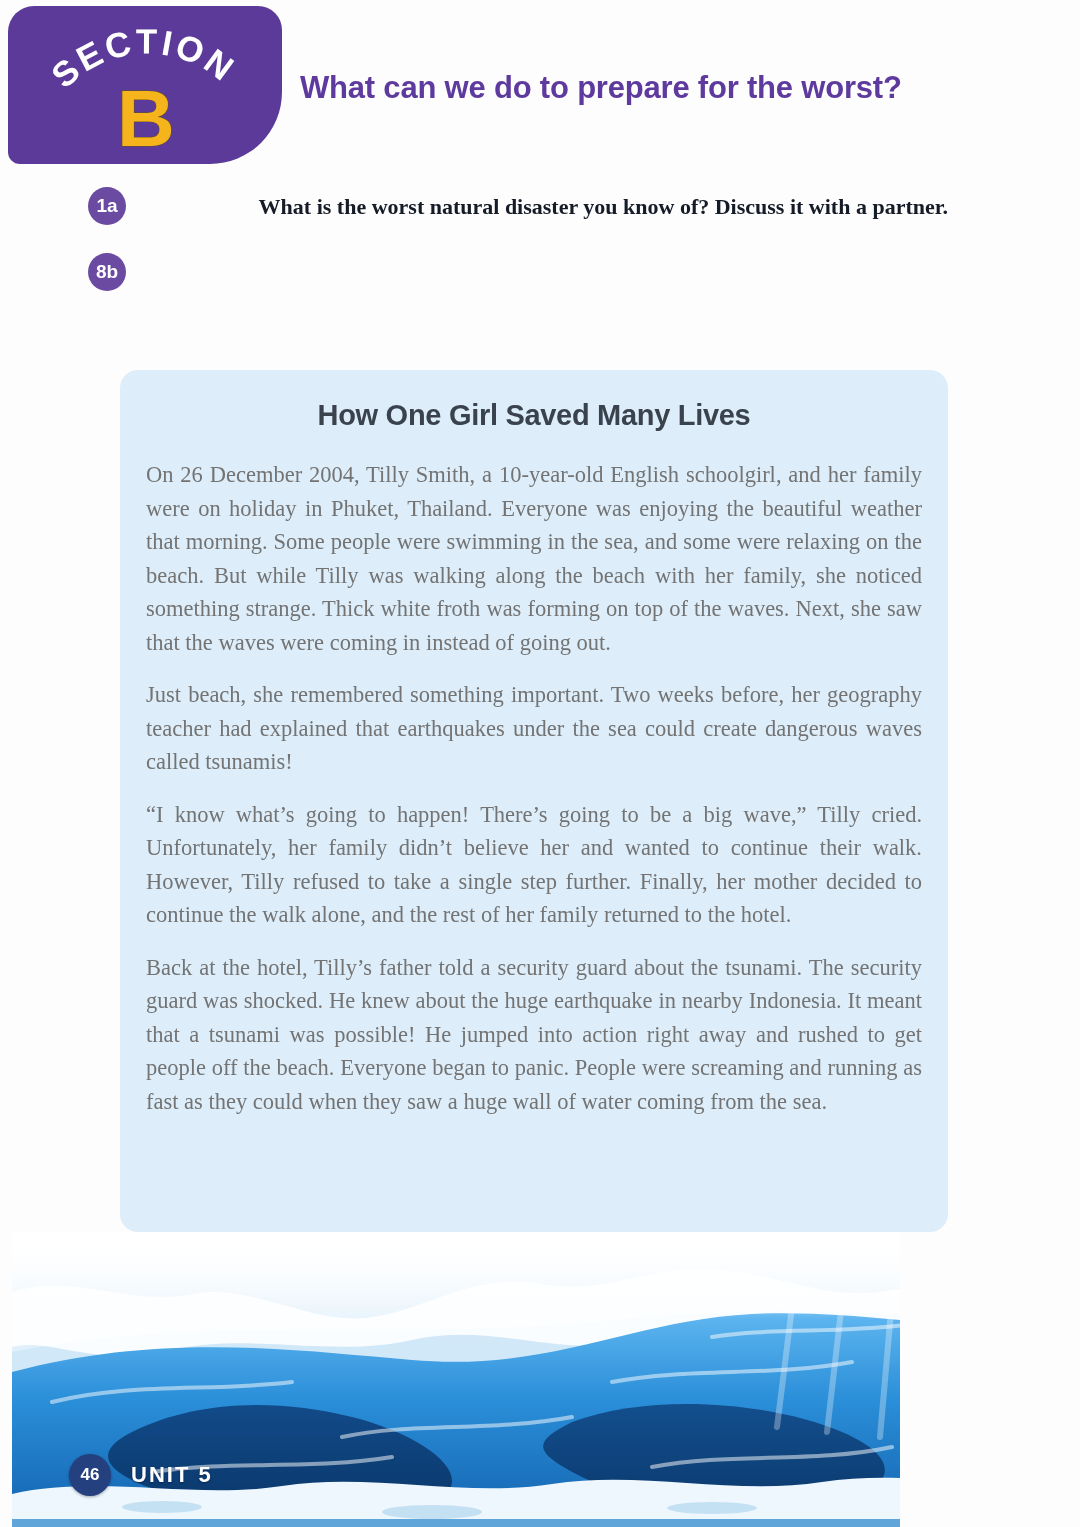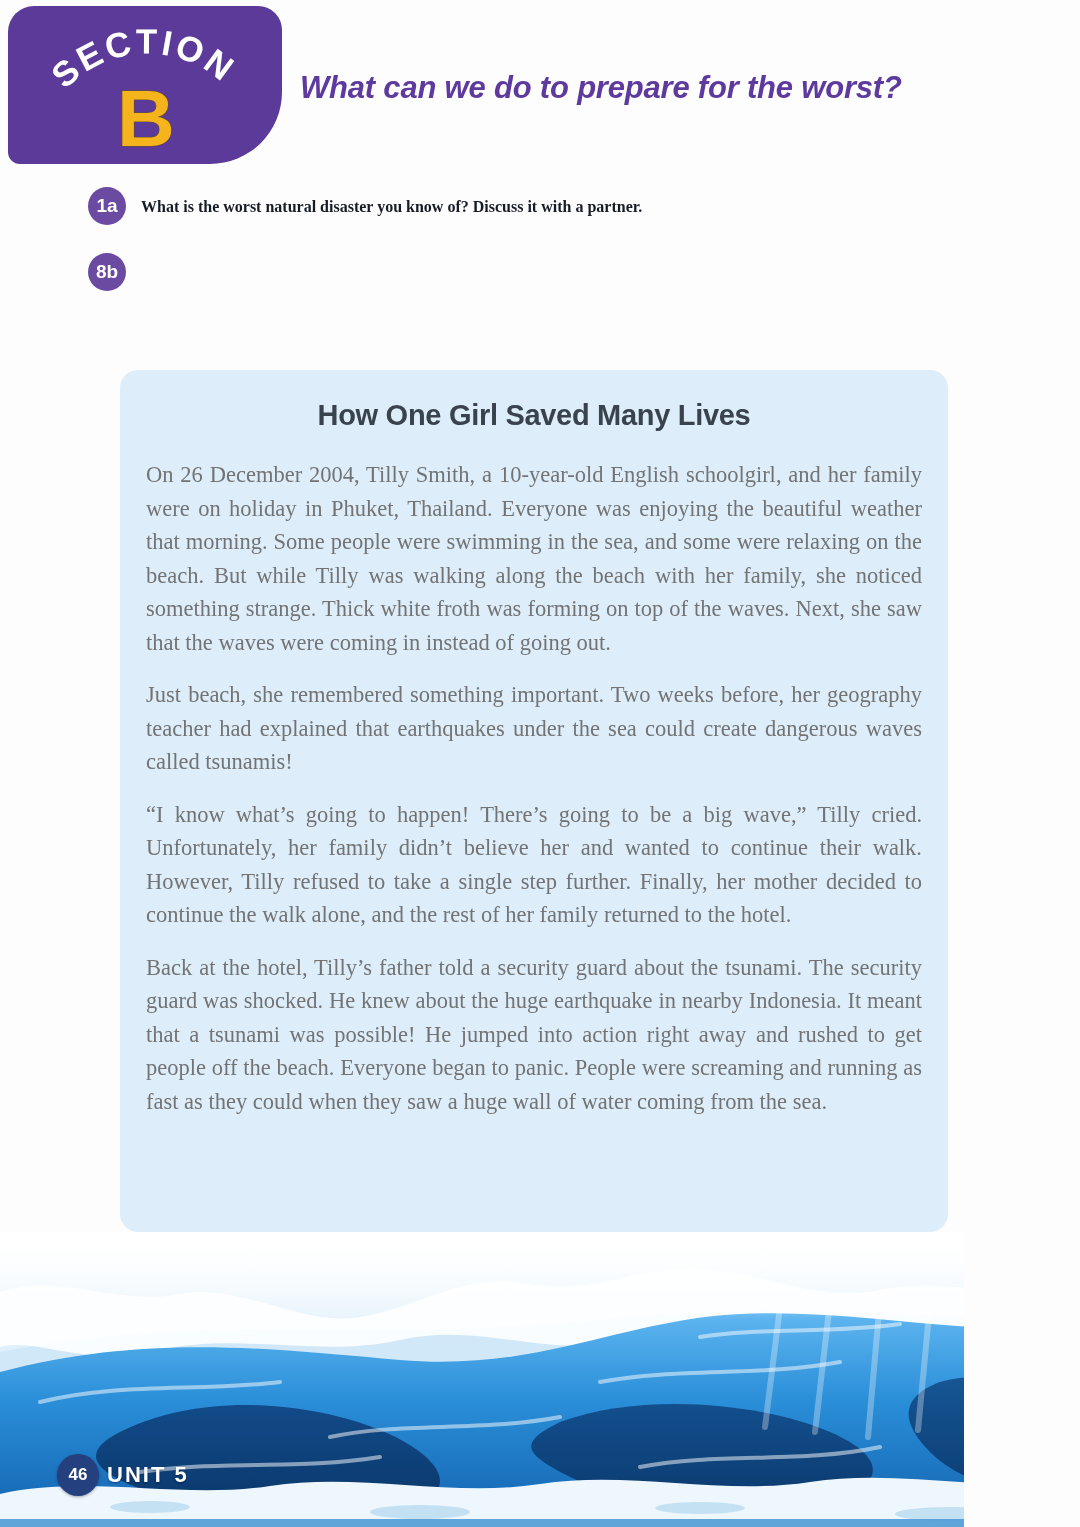--- a/index.html
+++ b/index.html
@@ -15,36 +15,35 @@
     background:#5c3a99;
     border-radius:26px 24px 72px 12px;
   }
   .section-badge svg{display:block;width:100%;height:100%;}
 
   
   .heading{
     position:absolute;left:300px;top:68px;width:610px;margin:0;
     font-size:31px;line-height:39px;font-weight:bold;color:#5e3a9e;
     letter-spacing:-0.2px;
-    font-style:italic;
   }
 
   
-  .activity{position:absolute;left:88px;display:flex;align-items:flex-start;}
+  .activity{position:absolute;left:88px;display:flex;align-items:flex-start;justify-content:space-between;}
   .activity-1a{top:186px;width:860px;}
   .activity-1b{top:252px;width:870px;}
   .act-badge{
     flex:0 0 auto;width:38px;height:38px;border-radius:50%;
     background:#6b4aa2;color:#ffffff;font-weight:bold;font-size:19px;
     display:flex;align-items:center;justify-content:center;
     margin-right:15px;margin-top:1px;
   }
   .act-text{
     font-family:"Liberation Serif",serif;font-weight:bold;
-    font-size:16px;line-height:34px;color:#151c27;margin-top:4px;
+    font-size:22px;line-height:34px;color:#151c27;margin-top:4px;
   }
 
   
   .reading-card{
     position:absolute;left:120px;top:370px;width:828px;height:862px;
     background:#ddeefa;border-radius:18px;
     box-sizing:border-box;padding:29px 26px 0 26px;
   }
   .reading-title{
     margin:0 0 26px 0;text-align:center;
@@ -52,35 +51,35 @@
   }
   .reading-card p{
     margin:0 0 19px 0;
     font-family:"Liberation Serif",serif;
     font-size:22.5px;line-height:33.5px;color:#737373;
     text-align:justify;
   }
 
   
   .wave-footer{
-    position:absolute;left:0;top:1232px;width:964px;height:295px;
+    position:absolute;left:12px;top:1232px;width:888px;height:295px;
     overflow:hidden;
   }
   .wave-footer > svg{display:block;width:1080px;height:295px;}
   .page-footer{
     position:absolute;left:57px;top:222px;display:flex;align-items:center;
   }
   .page-num{
     width:42px;height:42px;border-radius:50%;background:#24407e;
     color:#ffffff;font-weight:bold;font-size:17px;
     display:flex;align-items:center;justify-content:center;
     box-shadow:0 1px 3px rgba(0,10,40,.35);
   }
   .unit-label{
-    margin-left:8px;color:#ffffff;font-size:22px;font-weight:bold;
+    margin-left:20px;color:#ffffff;font-size:22px;font-weight:bold;
     letter-spacing:2px;text-shadow:0 1px 2px rgba(0,10,50,.45);
   }
 </style>
 </head>
 <body>
 
 <div class="page">
 
   <div class="section-badge">
     <svg viewBox="0 0 274 158">

